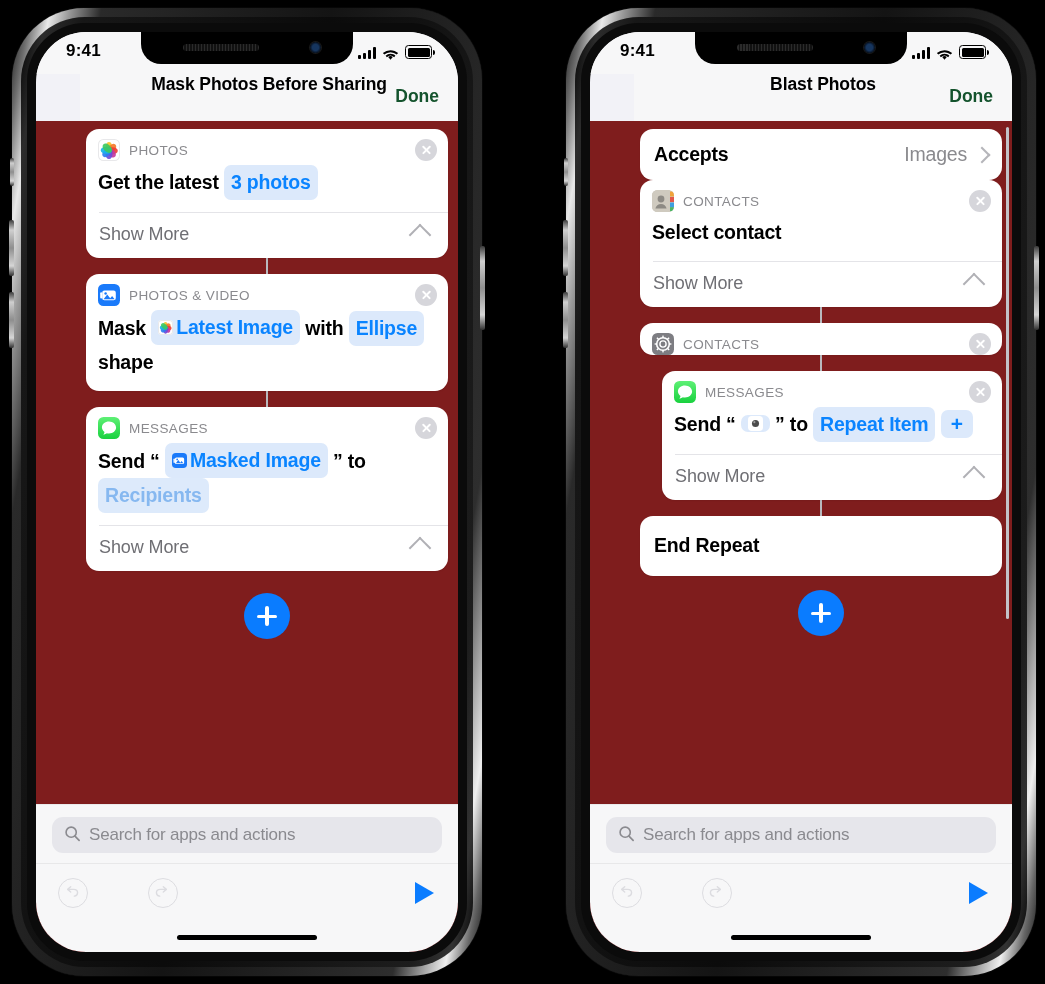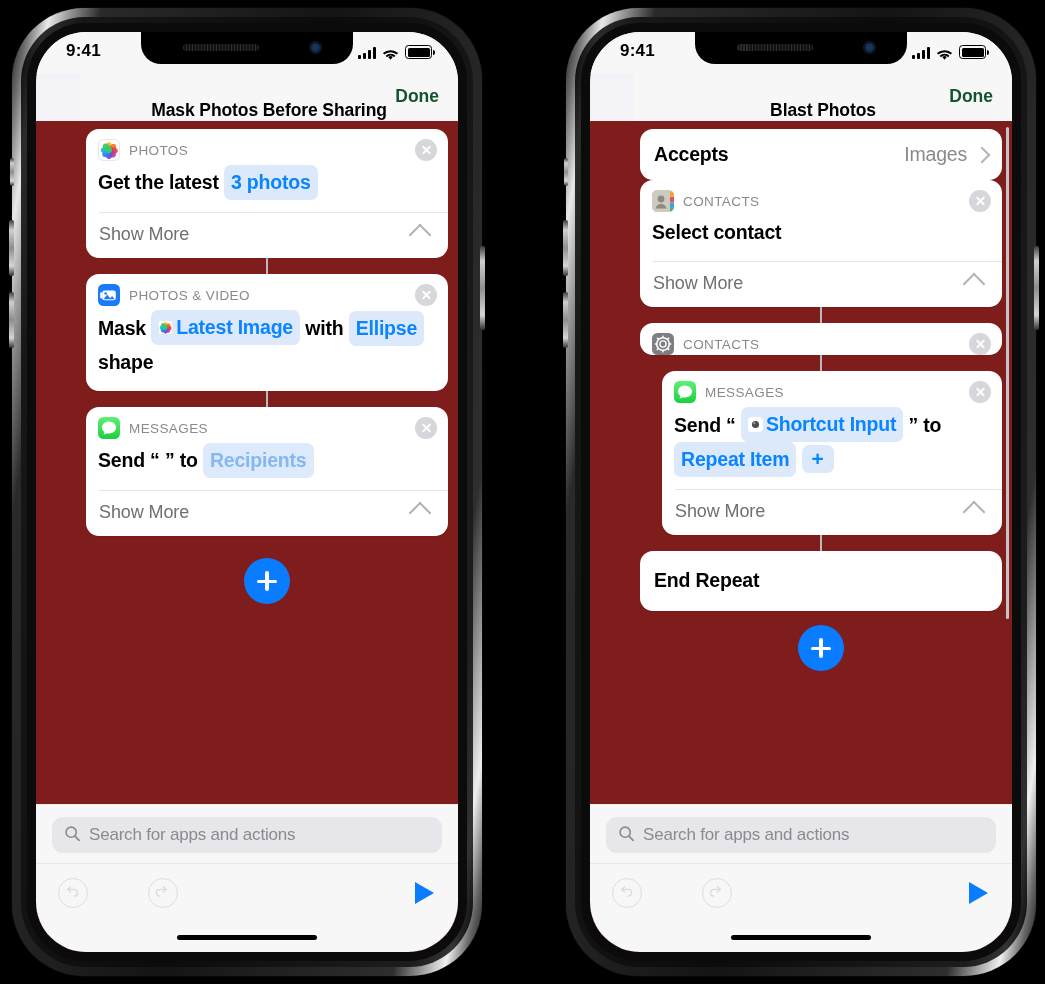--- a/index.html
+++ b/index.html
@@ -46,21 +46,21 @@
   .bars i:nth-child(1){height:4px;}
   .bars i:nth-child(2){height:6.5px;}
   .bars i:nth-child(3){height:9px;}
   .bars i:nth-child(4){height:12px;}
   .wifi{position:relative;width:17px;height:12px;}
   .batt{position:relative;width:25px;height:12px;border:1.5px solid #000;border-radius:3.5px;}
   .batt::before{content:"";position:absolute;left:1.5px;top:1.5px;bottom:1.5px;right:1.5px;background:#000;border-radius:1.5px;}
   .batt::after{content:"";position:absolute;right:-3.5px;top:3.5px;width:2px;height:5px;background:#000;border-radius:0 2px 2px 0;}
 
   
-  .navbar{position:relative;height:47px;background:#f7f7f8;display:flex;align-items:flex-end;
+  .navbar{position:relative;height:47px;background:#f7f7f8;display:flex;align-items:flex-start;
     justify-content:center;z-index:19;margin-left:44px;}
   .nav-title{font-size:17.5px;font-weight:bold;color:#000;letter-spacing:-.1px;}
   .nav-done{position:absolute;right:19px;top:12px;font-size:17.5px;color:#14532d;font-weight:600;}
 
   
   .body-scroll{position:absolute;left:0;right:0;top:89px;bottom:0;background:#7f1d1d;overflow:hidden;padding-left:40px;}
   .cards{padding:8px 10px 0 10px;position:relative;}
 
   .card{background:#fff;border-radius:13px;position:relative;margin-bottom:0;
     box-shadow:0 1px 2px rgba(0,0,0,.07);}
@@ -244,21 +244,31 @@
               <div class="card">
                 <div class="card-head">
             <span class="appicon ic-msg" style="width:22px;height:22px;border-radius:5.5px;">
    <svg viewBox="0 0 22 22" width="22" height="22" style="position:absolute;left:0;top:0;">
      <path d="M11 4.4c-4 0-7.1 2.6-7.1 5.9 0 1.9 1 3.5 2.6 4.6 -.1 1-.6 2-1.2 2.6 1.3-.1 2.6-.6 3.5-1.3 .7.2 1.4.3 2.2.3 4 0 7.1-2.6 7.1-5.9S15 4.4 11 4.4z" fill="#fff"></path>
    </svg>
                   </span>
             <span class="cat">MESSAGES</span>
           </div>
           <div class="xbtn"></div>
-                <div class="card-body"><span>Send “</span>  <span>” to</span> <span class="tok dim">
+                <div class="card-body"><span>Send “</span> <span class="tok">
+                    <span class="appicon ic-photosvid" style="width:15px;height:15px;border-radius:3.75px;">
+   <svg viewBox="0 0 22 22" width="15" height="15" style="position:absolute;left:0;top:0;">
+     <rect x="4.2" y="6.6" width="13.6" height="9.6" rx="2.2" fill="#fff"></rect>
+     <path d="M5.6 15.2 L9.2 10.4 L12.2 14.2 L14.1 11.9 L16.6 15.2 Z" fill="#1a7afa"></path>
+     <circle cx="7.6" cy="9.4" r="1.25" fill="#1a7afa"></circle>
+     <rect x="2.2" y="8.2" width="2" height="6.4" rx="1" fill="#fff"></rect>
+   </svg>
+                    </span>
+                    <span>Masked Image</span>
+                  </span> <span>” to</span> <span class="tok dim">
                     <span>Recipients</span>
                   </span> </div>
                 <div class="divider"></div>
           <div class="showmore">
             <span>Show More</span>
             <span class="chev-up"></span>
           </div>
               </div>
               <div class="addbtn"></div>
             </div>
@@ -408,21 +418,20 @@
             <span class="cat">MESSAGES</span>
           </div>
           <div class="xbtn"></div>
                 <div class="card-body"><span>Send “</span> <span class="tok">
                     <span class="appicon ic-dot" style="width:15px;height:15px;border-radius:3.75px;background:#fff;">
    <svg viewBox="0 0 22 22" width="15" height="15" style="position:absolute;left:0;top:0;">
      <circle cx="11" cy="11" r="5.2" fill="#4b4b4b"></circle>
      <circle cx="9.3" cy="9.1" r="1.6" fill="#9a9a9a"></circle>
    </svg>
                     </span>
-                    <span>Shortcut Input</span>
                   </span> <span>” to</span> <span class="tok">
                     <span>Repeat Item</span>
                   </span> <span class="tok plus">
                     <span>+</span>
                   </span> </div>
                 <div class="divider"></div>
           <div class="showmore">
             <span>Show More</span>
             <span class="chev-up"></span>
           </div>

